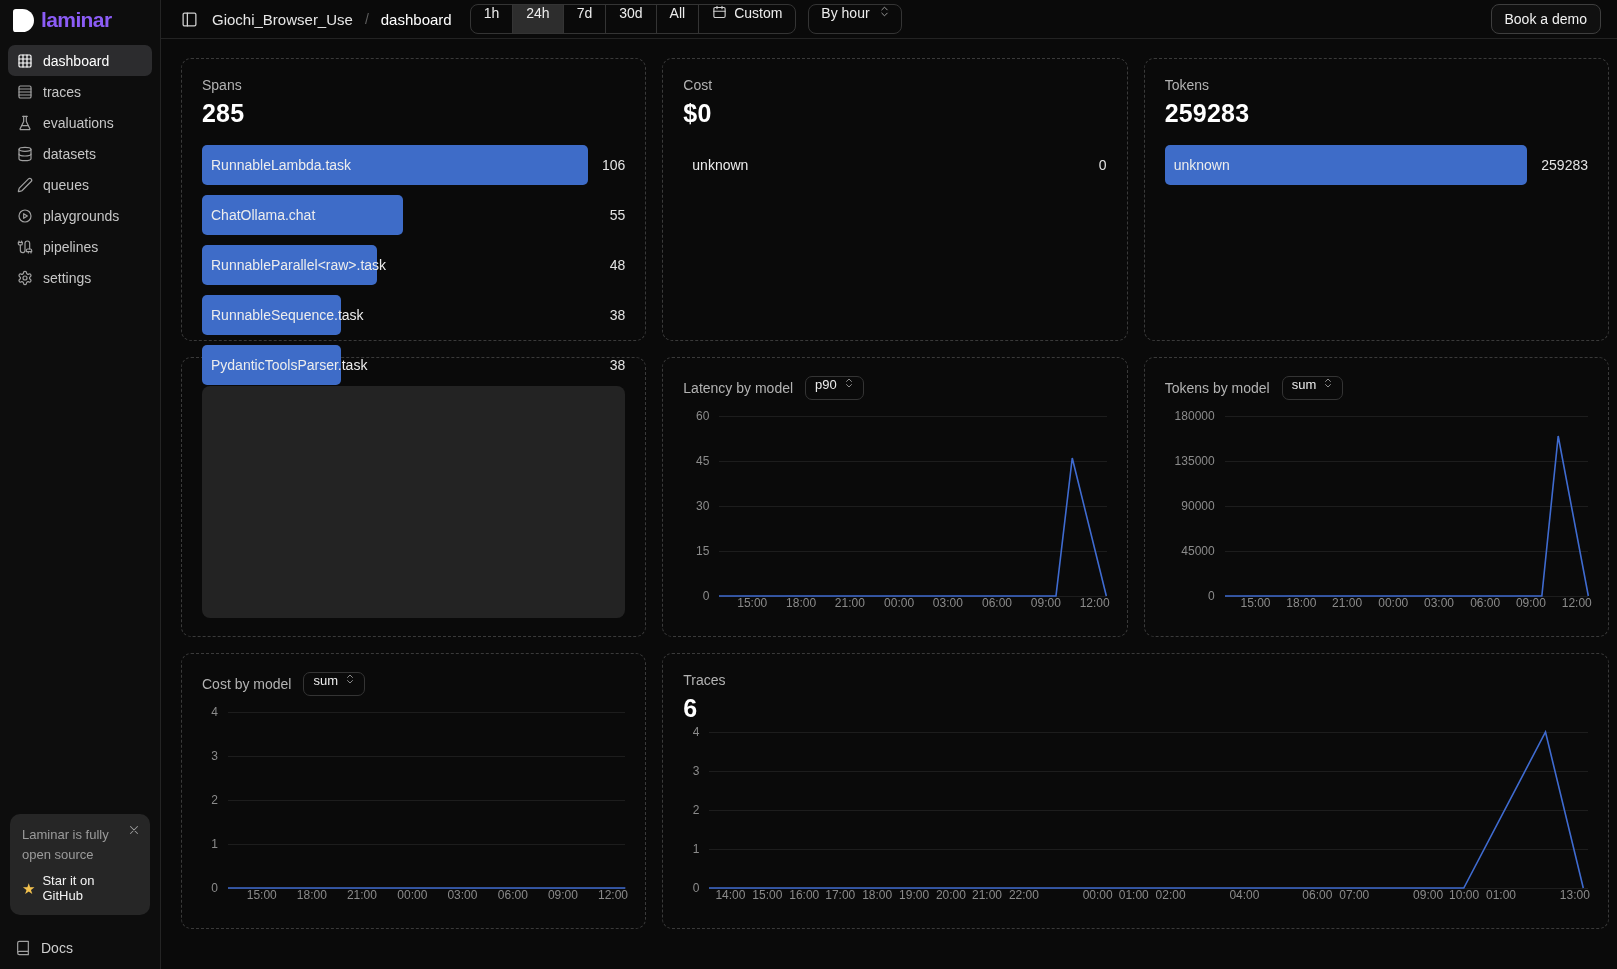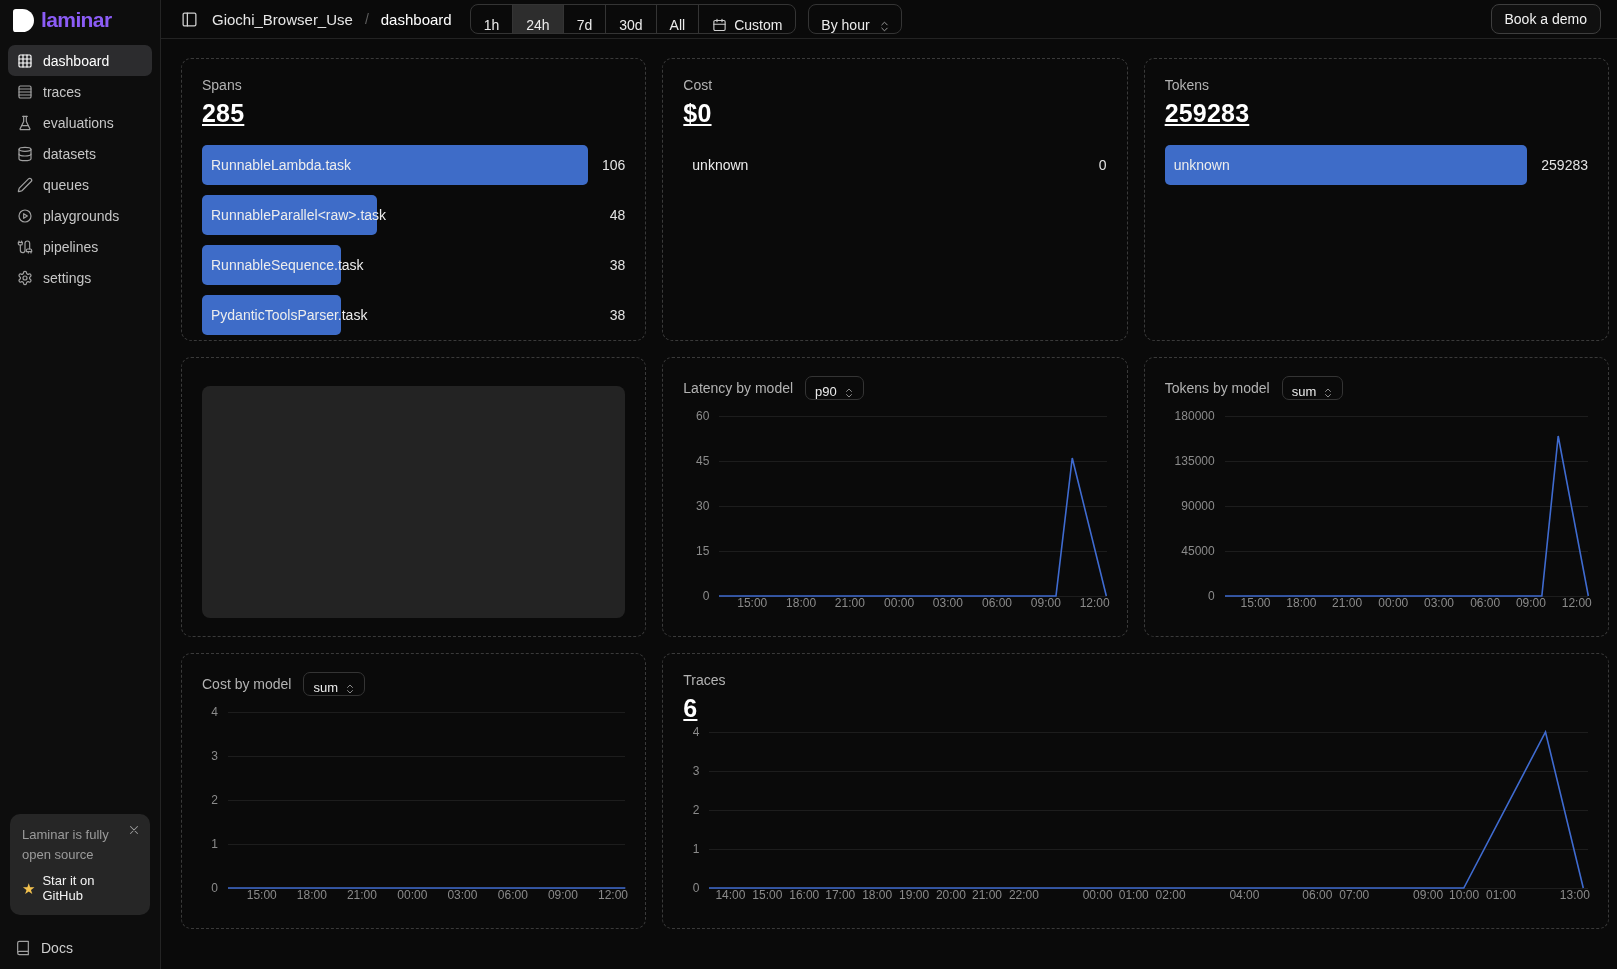--- a/index.html
+++ b/index.html
@@ -31,33 +31,33 @@
   .docs .icon { display:flex; color:#a0a0a0; }
 
   
   .main { flex:1; display:flex; flex-direction:column; min-width:0; }
   .topbar { height:39px; flex:0 0 39px; border-bottom:1px solid #232323; display:flex; align-items:center; gap:12px; padding:0 16px 0 18px; }
   .icon-btn { background:none; border:none; color:#cfcfcf; display:flex; padding:2px; cursor:pointer; }
   .crumb-project { font-size:15px; color:#e6e6e6; }
   .crumb-sep { font-size:14px; color:#5f5f5f; }
   .crumb-page { font-size:15px; color:#ffffff; }
   .seg-group { display:flex; align-items:stretch; height:30px; border:1px solid #343434; border-radius:8px; overflow:hidden; margin-left:6px; }
-  .seg { display:flex; align-items:flex-end; gap:7px; padding:0 13px; background:transparent; border:none; border-right:1px solid #343434; color:#ececec; font-size:14px; font-family:inherit; cursor:pointer; }
+  .seg { display:flex; align-items:flex-start; gap:7px; padding:0 13px; background:transparent; border:none; border-right:1px solid #343434; color:#ececec; font-size:14px; font-family:inherit; cursor:pointer; }
   .seg:last-child { border-right:none; }
   .seg.active { background:#2d2d2d; }
   .seg .icon { display:flex; color:#d0d0d0; }
-  .select { display:flex; align-items:flex-end; gap:8px; height:30px; border:1px solid #343434; border-radius:8px; padding:0 10px 0 12px; background:transparent; color:#ececec; font-size:14px; font-family:inherit; cursor:pointer; }
+  .select { display:flex; align-items:flex-start; gap:8px; height:30px; border:1px solid #343434; border-radius:8px; padding:0 10px 0 12px; background:transparent; color:#ececec; font-size:14px; font-family:inherit; cursor:pointer; }
   .select .icon { display:flex; color:#9a9a9a; }
   .cta { margin-left:auto; height:30px; border:1px solid #3e3e3e; border-radius:8px; padding:0 13px; background:#101010; color:#f2f2f2; font-size:14px; font-family:inherit; cursor:pointer; }
 
   
   .content { flex:1; display:grid; grid-template-columns:repeat(3,1fr); grid-template-rows:283px 280px 276px; gap:16px; padding:19px 8px 20px 20px; overflow:hidden; }
   .card { border:1px dashed #3a3a3a; border-radius:10px; padding:18px 20px; display:flex; flex-direction:column; min-width:0; min-height:0; }
   .card-title { font-size:14px; color:#b3b3b3; }
-  .card-total { font-size:25px; font-weight:700; color:#fff; margin-top:6px; margin-bottom:17px; letter-spacing:.2px;text-decoration:underline; }
+  .card-total { font-size:25px; font-weight:700; color:#fff; margin-top:6px; margin-bottom:17px; letter-spacing:.2px; }
   .card-head { display:flex; align-items:center; gap:12px; margin-bottom:16px; }
   .select.small { height:24px; padding:0 8px 0 9px; font-size:13px; border-radius:7px; gap:6px; }
   .traces-span { grid-column: span 2; }
   .traces-total { margin-bottom:9px; }
 
   
   .bar-row { display:flex; align-items:center; margin-bottom:10px; }
   .bar-track { position:relative; flex:1; height:40px; }
   .bar-fill { position:absolute; left:0; top:0; bottom:0; background:var(--accent,#3e6cc8); border-radius:5px; }
   .bar-label { position:absolute; left:9px; top:50%; transform:translateY(-50%); font-size:14px; color:#ededed; white-space:nowrap; }
@@ -243,20 +243,27 @@
         <div class="bars" id="bars-spans">
             <div class="bar-row">
               <div class="bar-track">
                 <div class="bar-fill" style="width: 100%;"></div>
                 <span class="bar-label">RunnableLambda.task</span>
               </div>
               <span class="bar-value">106</span>
             </div>
             <div class="bar-row">
               <div class="bar-track">
+                <div class="bar-fill" style="width: 51.8868%;"></div>
+                <span class="bar-label">ChatOllama.chat</span>
+              </div>
+              <span class="bar-value">55</span>
+            </div>
+            <div class="bar-row">
+              <div class="bar-track">
                 <div class="bar-fill" style="width: 45.283%;"></div>
                 <span class="bar-label">RunnableParallel&lt;raw&gt;.task</span>
               </div>
               <span class="bar-value">48</span>
             </div>
             <div class="bar-row">
               <div class="bar-track">
                 <div class="bar-fill" style="width: 35.8491%;"></div>
                 <span class="bar-label">RunnableSequence.task</span>
               </div>

